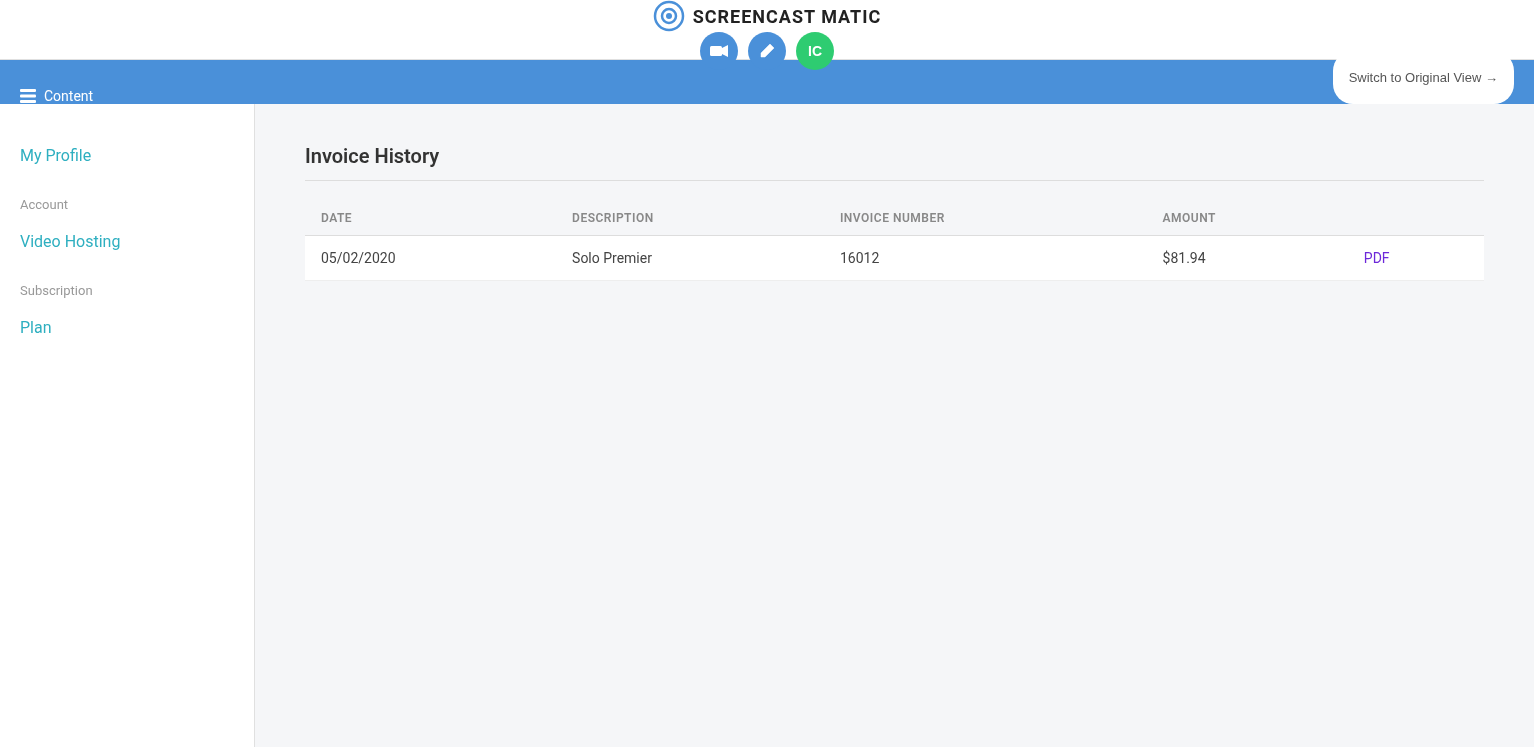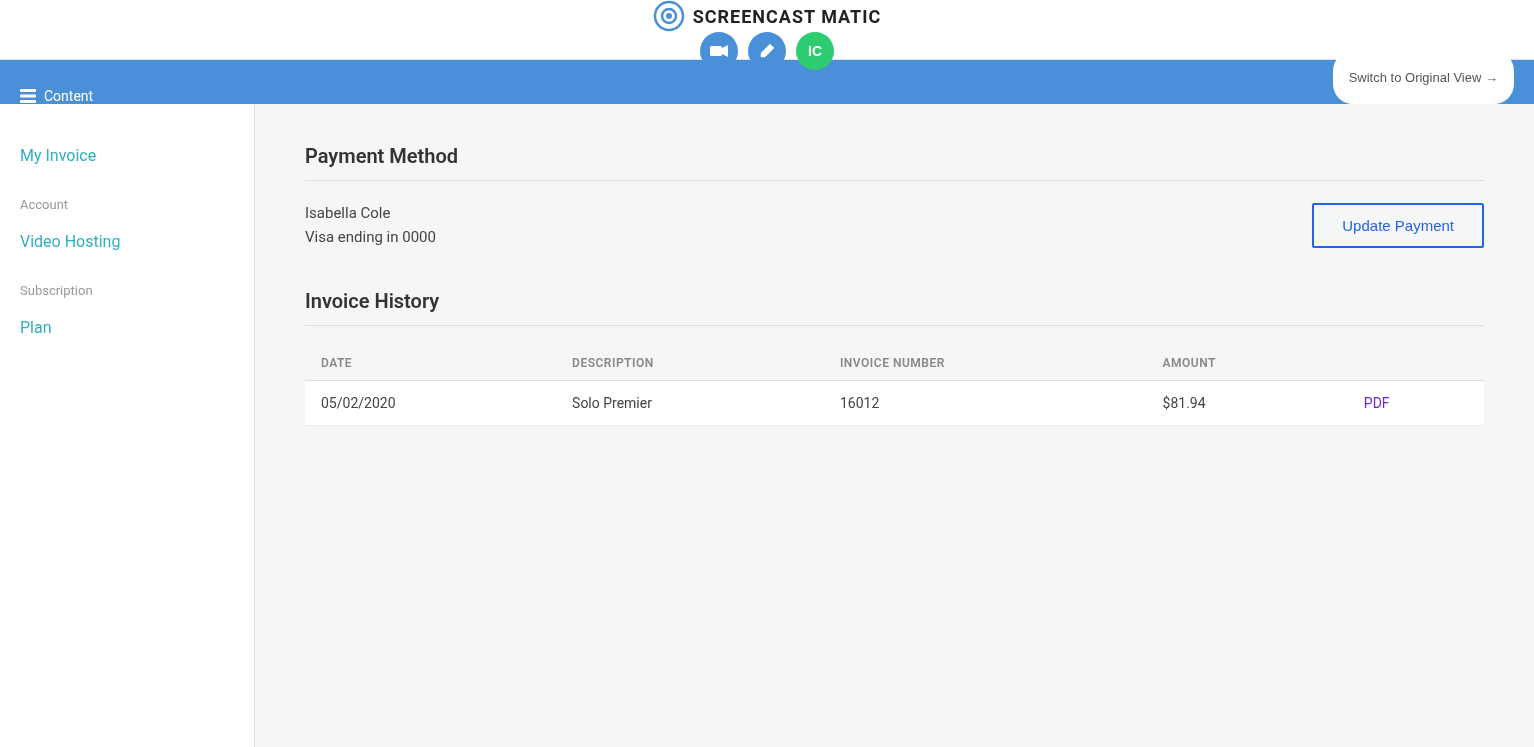--- a/index.html
+++ b/index.html
@@ -221,44 +221,34 @@
     </svg>
     <span>Content</span>
   </div>
   <button class="switch-view-btn">Switch to Original View →</button>
 </div>
 
 <div class="layout">
 
   <aside class="sidebar">
     <div class="sidebar-section">
-      <div class="sidebar-item teal">My Invoice</div>
+      <div class="sidebar-item teal">My Profile</div>
     </div>
     <div class="sidebar-section">
       <div class="sidebar-section-label">Account</div>
       <div class="sidebar-item teal">Video Hosting</div>
     </div>
     <div class="sidebar-section">
       <div class="sidebar-section-label">Subscription</div>
       <div class="sidebar-item teal">Plan</div>
     </div>
   </aside>
 
   <main class="main-content">
 
-    <section class="section">
-      <div class="section-title">Payment Method</div>
-      <div class="payment-row">
-        <div class="payment-info">
-          <p>Isabella Cole</p>
-          <p>Visa ending in 0000</p>
-        </div>
-        <button class="update-payment-btn">Update Payment</button>
-      </div>
-    </section>
 
     <section class="invoice-section">
       <div class="section-title">Invoice History</div>
       <table class="invoice-table">
         <thead>
           <tr>
             <th>DATE</th>
             <th>DESCRIPTION</th>
             <th>INVOICE NUMBER</th>
             <th>AMOUNT</th>

